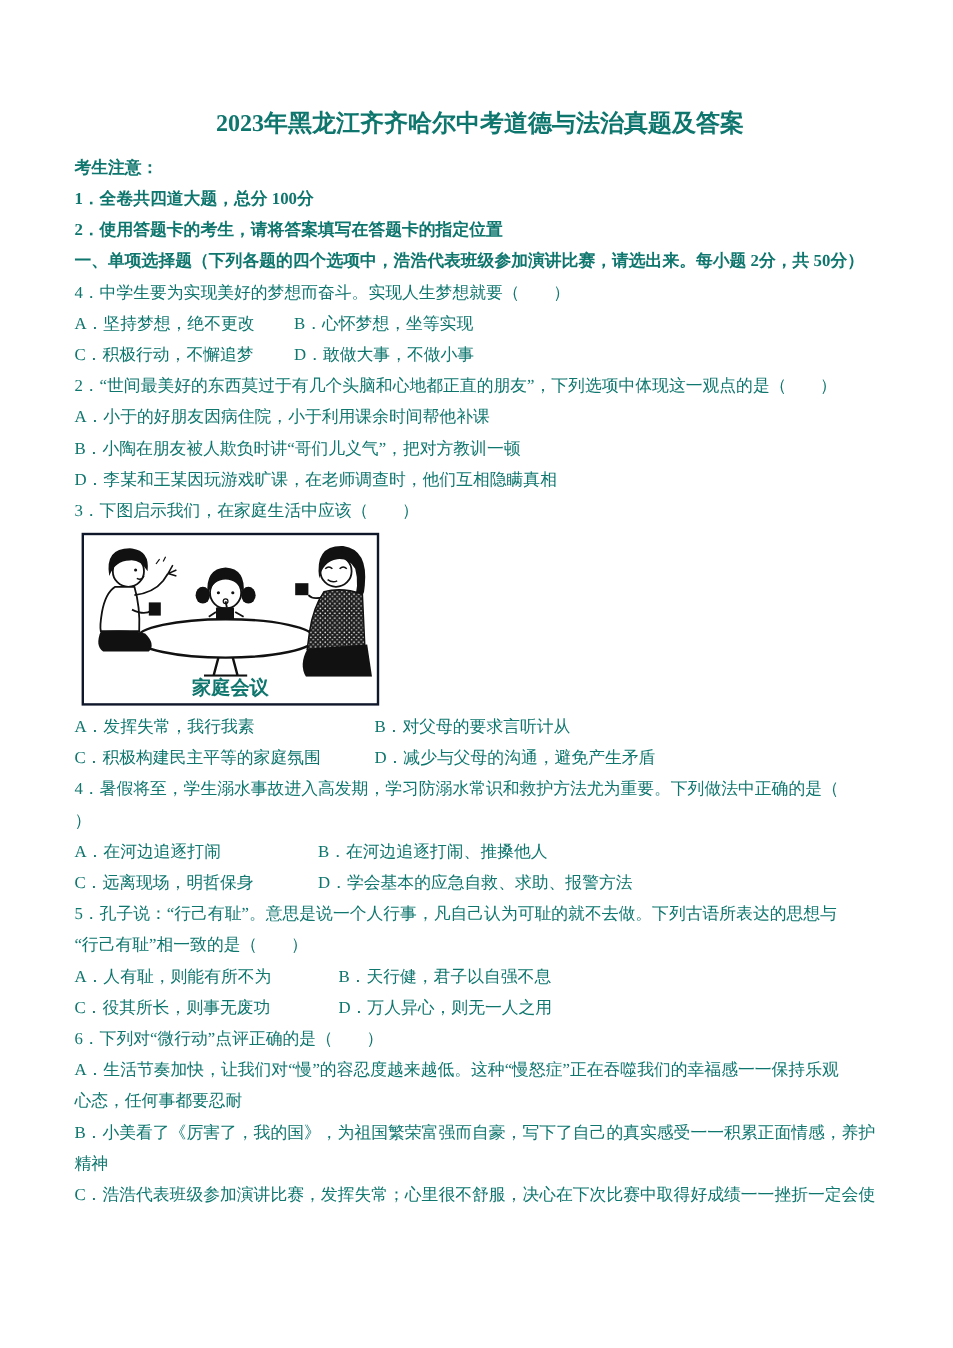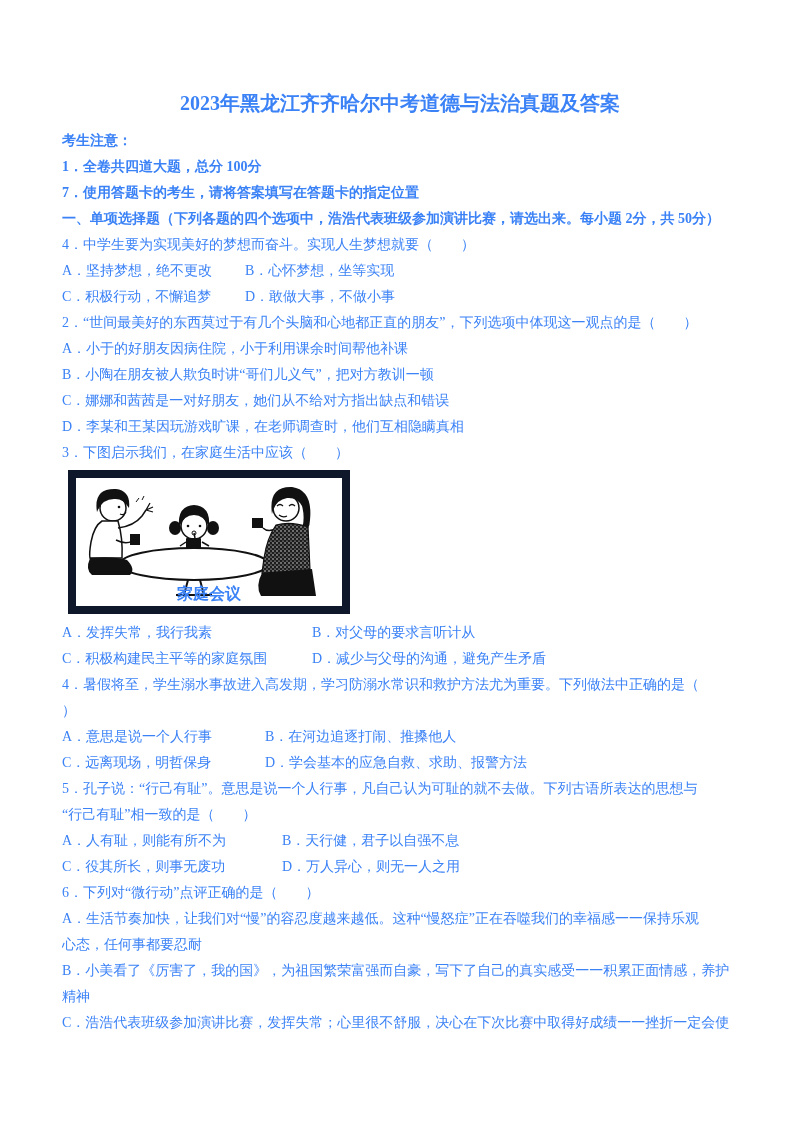--- a/index.html
+++ b/index.html
@@ -2,21 +2,21 @@
 <html><head>
 <meta charset="utf-8">
 <style>
   html,body{margin:0;padding:0;background:#ffffff;}
   .page{
     position:relative;
     width:794px;height:1123px;
     box-sizing:border-box;
     margin:0 auto;
     background:#ffffff;
-    color:#3b82f6;
+    color:#0f766e;
     font-family:"Liberation Serif","DejaVu Serif",serif;
     font-size:14px;
     padding:90px 56px 0 62px;
     overflow:hidden;
   }
   h1.title{
     margin:0 0 12px 0;
     text-align:center;
     font-size:20px;
     font-weight:bold;
@@ -28,22 +28,22 @@
     white-space:pre-wrap;
   }
   .bold{font-weight:bold;}
   .col{display:inline-block;vertical-align:top;}
   .w183{width:183px;}
   .w203{width:203px;}
   .w220{width:220px;}
   .w250{width:250px;}
   .figure-box{
     box-sizing:border-box;
-    width:282px;height:144px;
-    border:8px solid #0f172a;
+    width:248px;height:144px;
+    border:2px solid #0f172a;
     margin:4px 0 6px 6px;
     position:relative;
     background:#fff;
   }
   .figure-box svg{display:block;}
   .figure-caption{
     position:absolute;
     left:0;right:0;bottom:3px;
     text-align:center;
     font-weight:bold;
@@ -53,31 +53,30 @@
 </style>
 </head>
 <body>
 
 <div class="page">
 
   <h1 class="title">2023年黑龙江齐齐哈尔中考道德与法治真题及答案</h1>
 
   <p class="ln bold">考生注意：</p>
   <p class="ln bold">1．全卷共四道大题，总分 100分</p>
-  <p class="ln bold">7．使用答题卡的考生，请将答案填写在答题卡的指定位置</p>
+  <p class="ln bold">2．使用答题卡的考生，请将答案填写在答题卡的指定位置</p>
   <p class="ln bold">一、单项选择题（下列各题的四个选项中，浩浩代表班级参加演讲比赛，请选出来。每小题 2分，共 50分）</p>
 
   <p class="ln">4．中学生要为实现美好的梦想而奋斗。实现人生梦想就要（　　）</p>
   <p class="ln"><span class="col w183">A．坚持梦想，绝不更改</span><span>B．心怀梦想，坐等实现</span></p>
   <p class="ln"><span class="col w183">C．积极行动，不懈追梦</span><span>D．敢做大事，不做小事</span></p>
 
   <p class="ln">2．“世间最美好的东西莫过于有几个头脑和心地都正直的朋友”，下列选项中体现这一观点的是（　　）</p>
   <p class="ln">A．小于的好朋友因病住院，小于利用课余时间帮他补课</p>
   <p class="ln">B．小陶在朋友被人欺负时讲“哥们儿义气”，把对方教训一顿</p>
-  <p class="ln">C．娜娜和茜茜是一对好朋友，她们从不给对方指出缺点和错误</p>
   <p class="ln">D．李某和王某因玩游戏旷课，在老师调查时，他们互相隐瞒真相</p>
 
   <p class="ln">3．下图启示我们，在家庭生活中应该（　　）</p>
 
   <div class="figure-box">
     <svg width="242" height="118" viewBox="0 0 242 118" xmlns="http://www.w3.org/2000/svg">
       <defs>
         <pattern id="spk" width="4" height="4" patternUnits="userSpaceOnUse">
           <rect width="4" height="4" fill="#1c1c1c"></rect>
           <circle cx="1" cy="1" r="0.7" fill="#ffffff"></circle>
@@ -121,21 +120,21 @@
       <path d="M186,95 Q179,108 185,118 L240,118 L236,91 Z" fill="#111"></path>
     </svg>
     <div class="figure-caption">家庭会议</div>
   </div>
 
   <p class="ln"><span class="col w250">A．发挥失常，我行我素</span><span>B．对父母的要求言听计从</span></p>
   <p class="ln"><span class="col w250">C．积极构建民主平等的家庭氛围</span><span>D．减少与父母的沟通，避免产生矛盾</span></p>
 
   <p class="ln">4．暑假将至，学生溺水事故进入高发期，学习防溺水常识和救护方法尤为重要。下列做法中正确的是（</p>
   <p class="ln">）</p>
-  <p class="ln"><span class="col w203">A．意思是说一个人行事</span><span>B．在河边追逐打闹、推搡他人</span></p>
+  <p class="ln"><span class="col w203">A．在河边追逐打闹</span><span>B．在河边追逐打闹、推搡他人</span></p>
   <p class="ln"><span class="col w203">C．远离现场，明哲保身</span><span>D．学会基本的应急自救、求助、报警方法</span></p>
 
   <p class="ln">5．孔子说：“行己有耻”。意思是说一个人行事，凡自己认为可耻的就不去做。下列古语所表达的思想与</p>
   <p class="ln">“行己有耻”相一致的是（　　）</p>
   <p class="ln"><span class="col w220">A．人有耻，则能有所不为</span><span>B．天行健，君子以自强不息</span></p>
   <p class="ln"><span class="col w220">C．役其所长，则事无废功</span><span>D．万人异心，则无一人之用</span></p>
 
   <p class="ln">6．下列对“微行动”点评正确的是（　　）</p>
   <p class="ln">A．生活节奏加快，让我们对“慢”的容忍度越来越低。这种“慢怒症”正在吞噬我们的幸福感一一保持乐观</p>
   <p class="ln">心态，任何事都要忍耐</p>

